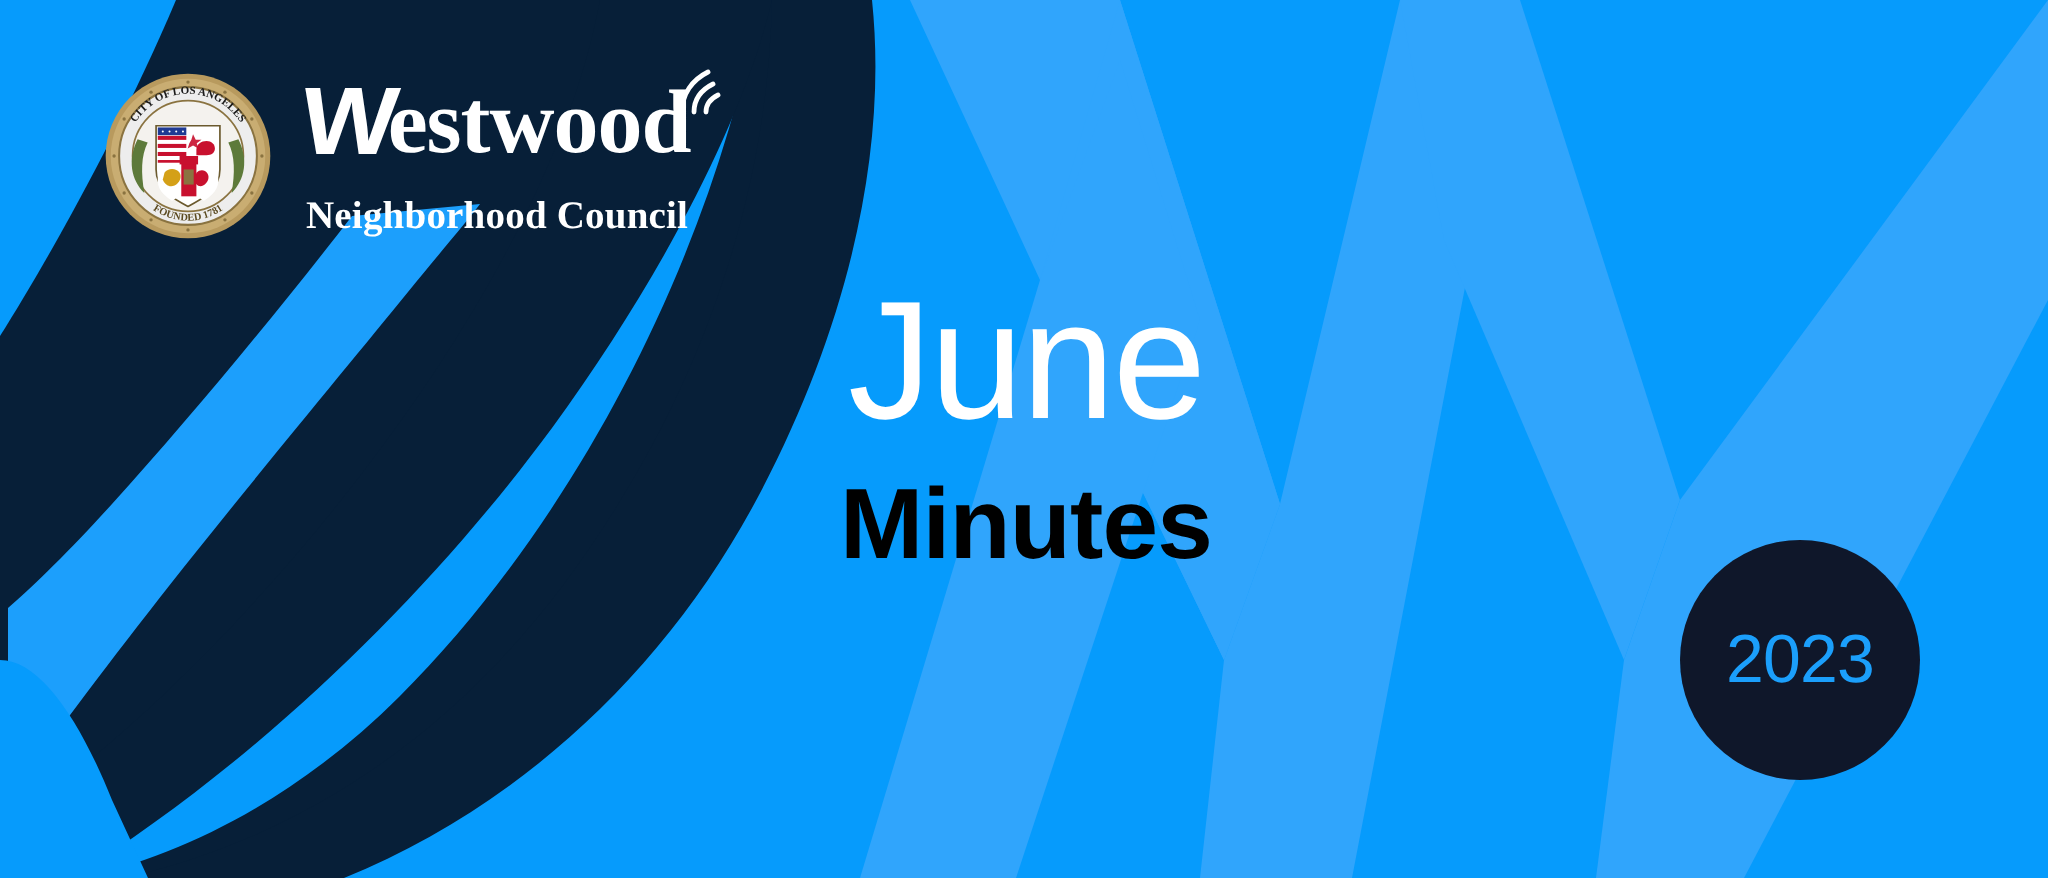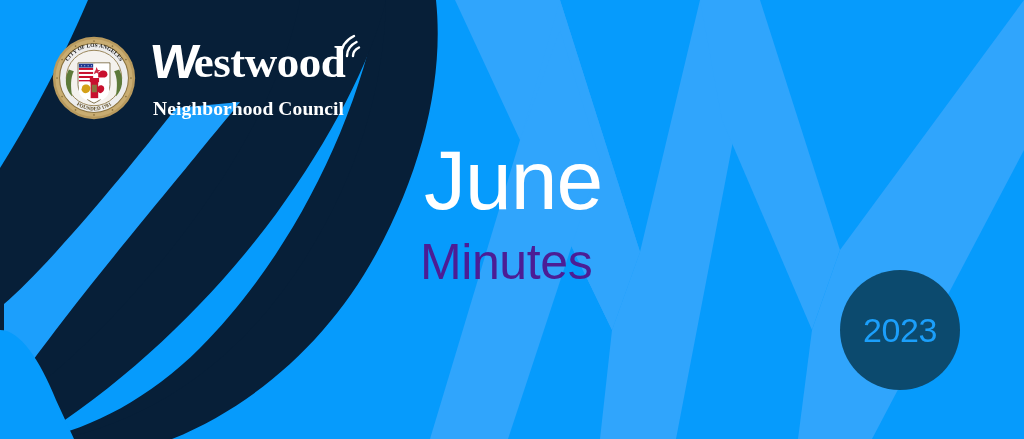--- a/index.html
+++ b/index.html
@@ -97,37 +97,37 @@
     display: block;
     color: #ffffff;
     font-size: 84px;
     line-height: 0.92;
     font-weight: normal;
     letter-spacing: -1px;
     margin: 4px;
   }
   #title-doctype {
     display: block;
-    color: #4c1d95;
+    color: #000000;
     font-size: 50px;
     line-height: 1.0;
-    font-weight: normal;
+    font-weight: bold;
     letter-spacing: -0.4px;
     margin: 18px 0 0 0;
   }
 
   
   #year-badge {
     position: absolute;
     left: 840px;
     top: 270px;
     width: 120px;
     height: 120px;
     border-radius: 50%;
-    background: #0c4a6e;
+    background: #0f172a;
     display: flex;
     align-items: center;
     justify-content: center;
     z-index: 6;
   }
   #year-badge-label {
     color: #1B9FFB;
     font-size: 34px;
     line-height: 1;
     letter-spacing: -0.4px;

